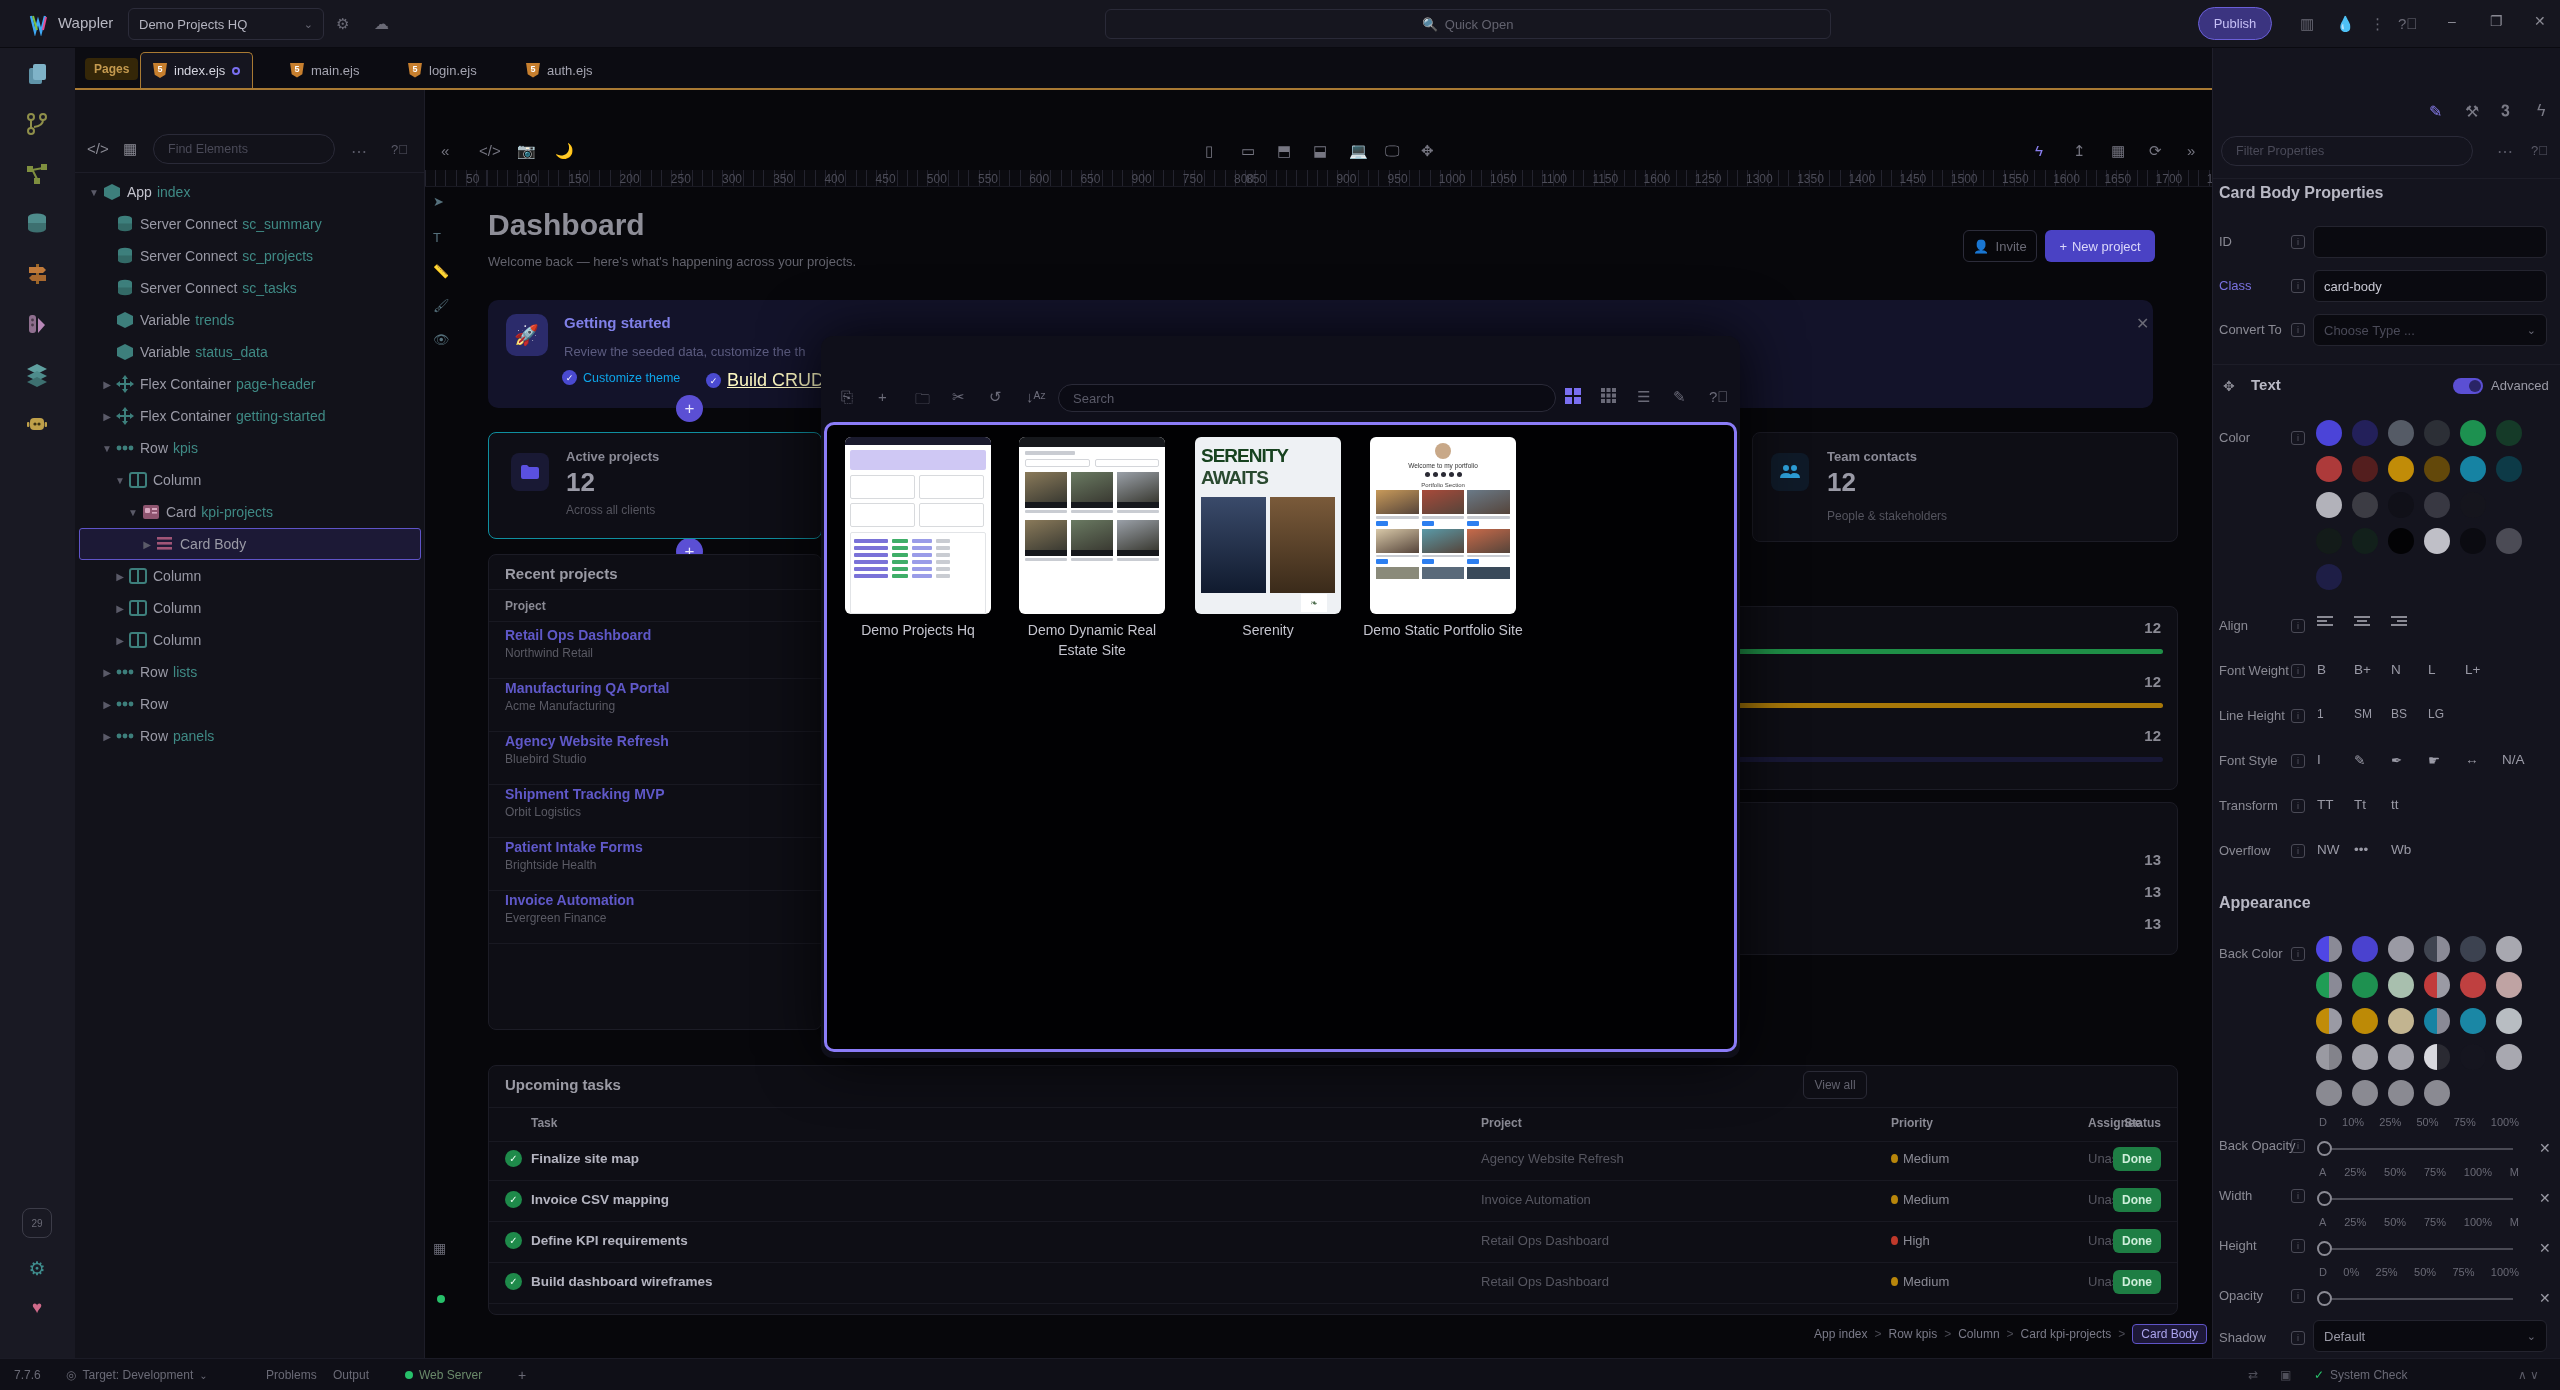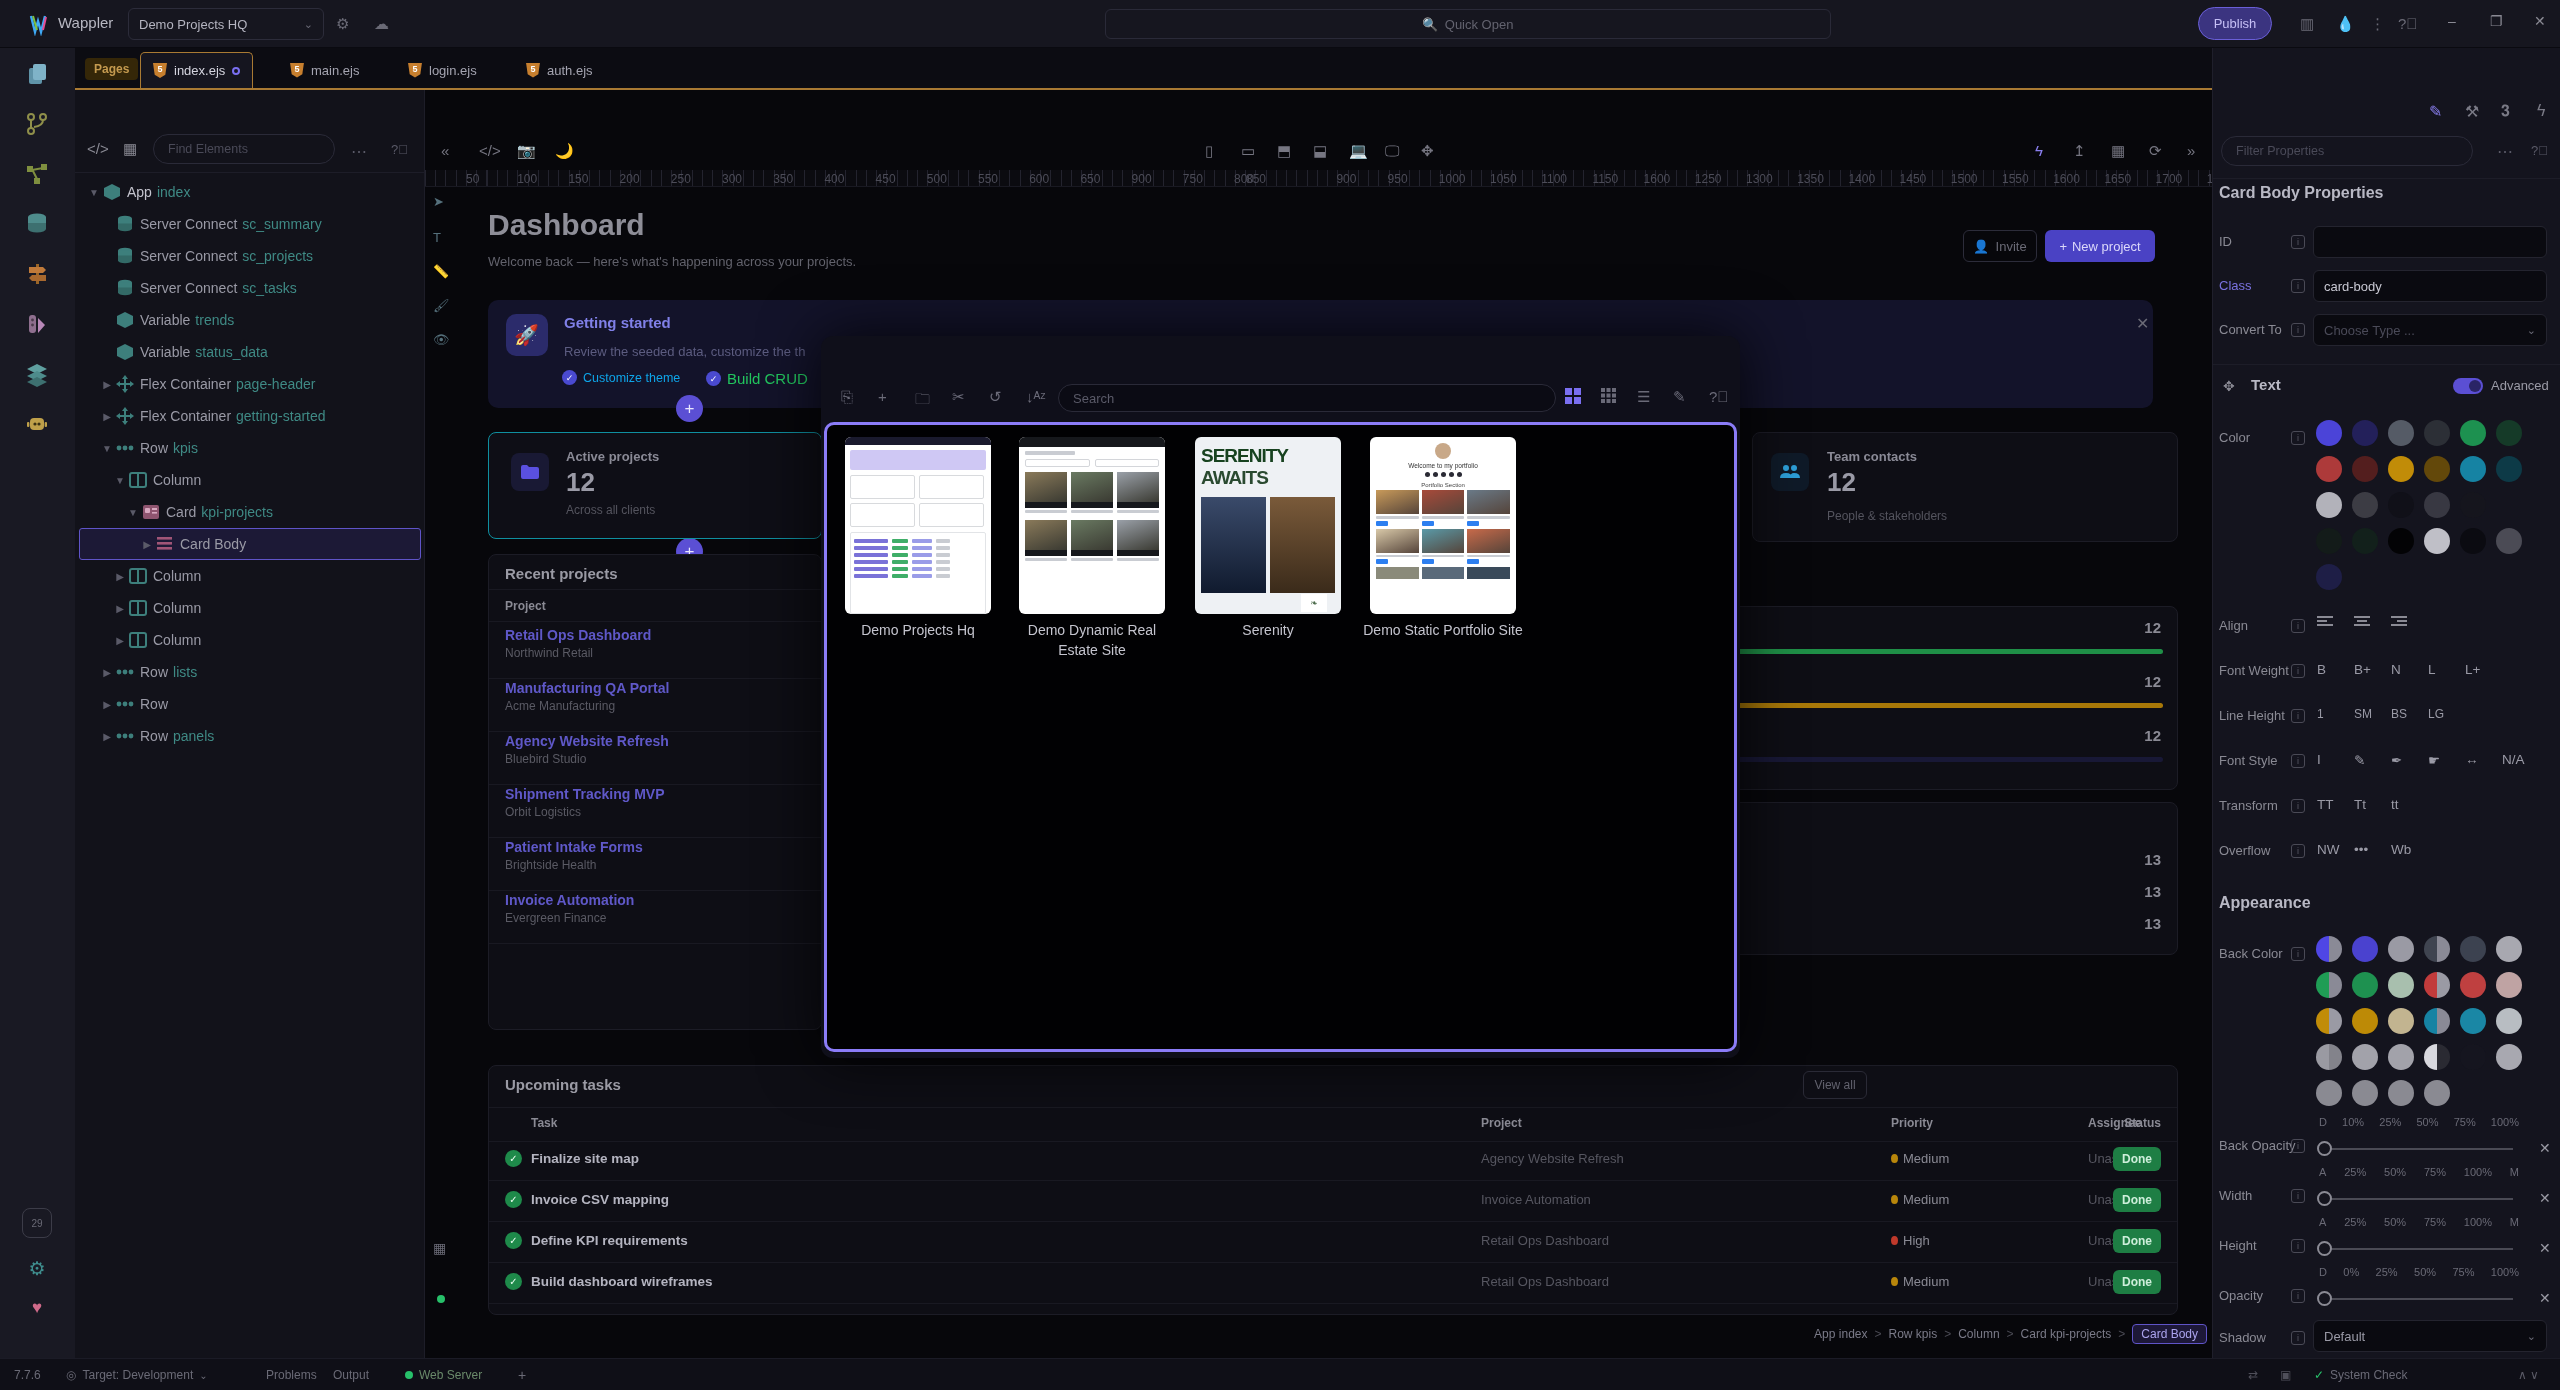--- a/index.html
+++ b/index.html
@@ -513,21 +513,21 @@
     <div id="banner" class="abs">
       <div class="abs" style="left:18px;top:14px;width:42px;height:42px;background:#2b2b6b;border-radius:10px;display:flex;align-items:center;justify-content:center;font-size:20px;">🚀</div>
       <div class="abs" style="left:76px;top:14px;font-size:15px;font-weight:bold;color:#8080e8;">Getting started</div>
       <div class="abs" style="left:76px;top:44px;font-size:13px;color:#5c5c80;">Review the seeded data, customize the th</div>
       <div class="abs flex" style="left:74px;top:70px;gap:6px;">
         <span class="check-dot">✓</span>
         <span style="font-size:12.5px;color:#0ea5e9;">Customize theme</span>
       </div>
       <div class="abs flex" style="left:218px;top:70px;gap:6px;">
         <span class="check-dot">✓</span>
-        <span style="font-size:15px;color:#22c55e;">Build CRUD</span>
+        <span style="font-size:18px;color:#fef9c3;text-decoration:underline;">Build CRUD</span>
       </div>
       <span class="abs" style="left:1648px;top:14px;color:#6a6a76;font-size:16px;">✕</span>
     </div>
     <div class="abs plusbtn" style="left:251px;top:305px;">+</div>
     <div class="abs plusbtn" style="left:251px;top:448px;">+</div>
 
     <div class="abs" style="left:63px;top:342px;width:334px;height:107px;background:#0e0e16;border:1.5px solid #0f8fa0;border-radius:8px;">
       <div class="abs kpi-tile" style="left:22px;top:20px;background:#191934;">
         <svg width="20" height="16" viewBox="0 0 20 16">
             <path d="M1 3 q0-2 2-2 h4 l2 2 h8 q2 0 2 2 v8 q0 2-2 2 H3 q-2 0-2-2 Z" fill="#5a50e0"></path>

